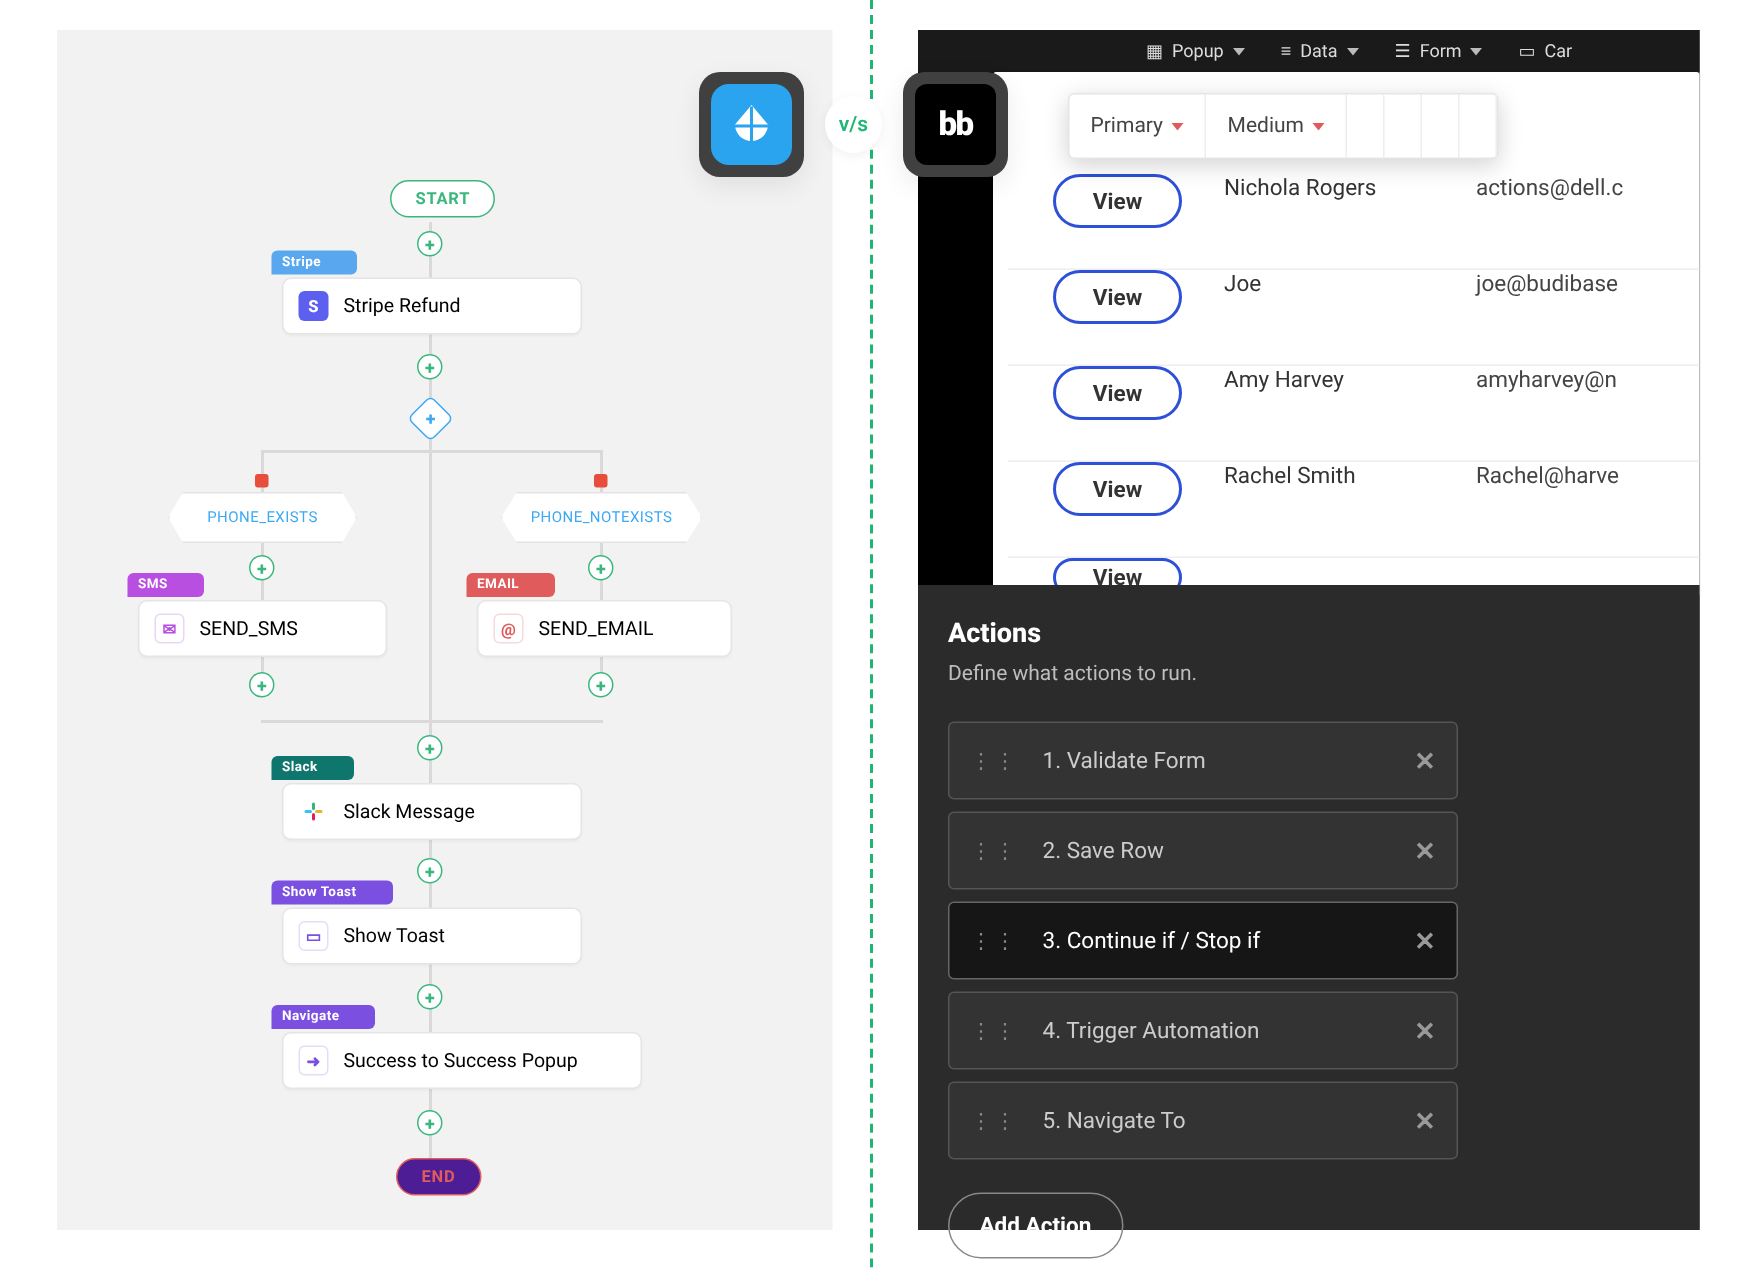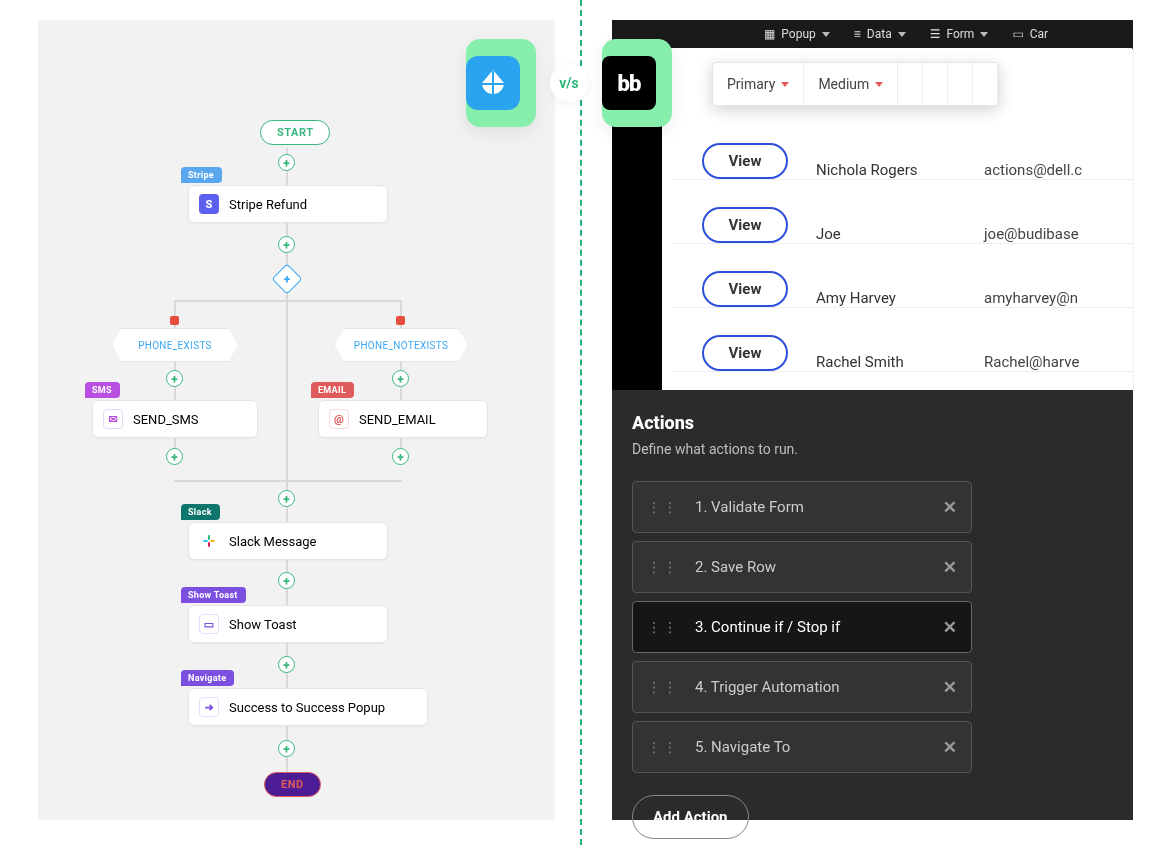--- a/index.html
+++ b/index.html
@@ -5,53 +5,53 @@
   *{box-sizing:border-box;margin:0;padding:0;font-family:-apple-system,BlinkMacSystemFont,"Segoe UI",Roboto,Arial,sans-serif}
   body{width:1161px;height:845px;position:relative;background:#fff;overflow:hidden}
   .left-panel{position:absolute;left:38px;top:20px;width:517px;height:800px;background:#f2f2f2}
   .right-panel{position:absolute;left:612px;top:20px;width:521px;height:800px;background:#000}
 
   
   .divider{position:absolute;left:580px;top:0;width:0;height:845px;border-left:2px dashed #21b573}
 
   
   .logo-bar{position:absolute;left:438px;top:48px;width:262px;height:70px;display:flex;align-items:center;justify-content:center;gap:14px;z-index:20}
-  .logo-wrap{width:70px;height:88px;background:#86efac;border-radius:14px;display:flex;align-items:center;box-shadow:0 6px 18px rgba(0,0,0,.08)}
+  .logo-wrap{width:70px;height:70px;background:#404040;border-radius:14px;display:flex;align-items:center;justify-content:center;box-shadow:0 6px 18px rgba(0,0,0,.08)}
   .vs{font-size:14px;color:#21b573;font-weight:600;background:#fff;width:38px;height:38px;border-radius:50%;display:flex;align-items:center;justify-content:center;box-shadow:0 2px 8px rgba(0,0,0,.06)}
   .logo-a{width:54px;height:54px;border-radius:12px;background:#2aa4ef;display:flex;align-items:center;justify-content:center}
   .logo-b{width:54px;height:54px;border-radius:8px;background:#000;color:#fff;font-weight:900;font-size:22px;letter-spacing:-1px;display:flex;align-items:center;justify-content:center}
 
   
   .flow{position:absolute;left:0;top:0;width:100%;height:100%;}
   .node{position:absolute;background:#fff;border:1px solid #e5e5e5;border-radius:6px;font-size:13px;display:flex;align-items:center;box-shadow:0 1px 2px rgba(0,0,0,.04)}
   .pill{border-radius:999px;padding:5px 16px;font-size:11px;font-weight:700;letter-spacing:.5px;display:inline-flex;justify-content:center}
   .pill.start{border:1.5px solid #3bb77e;color:#3bb77e;background:#fff}
   .pill.end{border:1.5px solid #e05b5b;color:#e05b5b;background:#4c1d95}
-  .tag{position:absolute;top:-19px;left:-8px;font-size:9px;font-weight:700;color:#fff;padding:3px 8px 3px 7px;border-radius:4px 4px 4px 0;letter-spacing:.3px}
+  .tag{position:absolute;top:-19px;left:-8px;font-size:9px;font-weight:700;color:#fff;padding:3px 24px 3px 7px;border-radius:4px 4px 4px 0;letter-spacing:.3px}
   .plus{width:17px;height:17px;border:1.5px solid #3bb77e;border-radius:50%;color:#3bb77e;display:flex;align-items:center;justify-content:center;font-size:12px;font-weight:800;background:#fff;position:absolute}
   .diamond{position:absolute;width:22px;height:22px;background:#fff;border:1.5px solid #3ba9f4;transform:rotate(45deg);border-radius:4px}
   .diamond span{position:absolute;left:50%;top:50%;transform:translate(-50%,-50%) rotate(-45deg);color:#3ba9f4;font-size:12px;font-weight:800}
   .hex{position:absolute;background:#fff;border:1px solid #e3e3e3;height:34px;display:flex;align-items:center;justify-content:center;font-size:10px;font-weight:400;color:#3ba9f4;clip-path:polygon(8% 0,92% 0,100% 50%,92% 100%,8% 100%,0 50%);letter-spacing:.3px}
   .hexdot{position:absolute;width:9px;height:9px;background:#e74c3c;border-radius:2px}
   .conn{position:absolute;background:#d9d9d9}
   .node .ic{width:20px;height:20px;margin-left:10px;margin-right:10px;border-radius:4px;display:flex;align-items:center;justify-content:center;font-size:11px;font-weight:800;color:#fff;flex:none}
 
   
   .bb-topbar{position:absolute;top:0;left:0;width:100%;height:28px;background:#1a1a1a;display:flex;align-items:center}
   .bb-tab{color:#ddd;font-size:12px;display:flex;align-items:center;gap:6px;padding:0 12px}
   .chev-d{width:0;height:0;border-left:4px solid transparent;border-right:4px solid transparent;border-top:5px solid #bbb}
 
   .bb-card{position:absolute;left:50px;top:28px;width:471px;height:350px;background:#fff;border-radius:2px;box-shadow:0 0 0 1px rgba(0,0,0,.05)}
   .bb-toolbar{position:absolute;left:100px;top:42px;height:44px;background:#fff;border:1px solid #e5e5e5;border-radius:4px;display:flex;align-items:center;box-shadow:0 4px 16px rgba(0,0,0,.18);z-index:3}
   .tb-btn{display:flex;align-items:center;gap:6px;padding:0 14px;font-size:14px;color:#444;height:100%;border-right:1px solid #eee;cursor:pointer}
   .tb-btn:last-child{border-right:none}
   .tb-ic{width:16px;height:16px;display:flex;align-items:center;justify-content:center;color:#777;border-right:1px solid #eee;padding:0 12px;height:100%;cursor:pointer}
 
   .bb-table{position:absolute;left:60px;top:96px;width:461px}
-  .bb-row{height:64px;display:flex;align-items:flex-end;border-bottom:1px solid #eee}
+  .bb-row{height:64px;display:flex;align-items:flex-start;border-bottom:1px solid #eee}
   .view-btn{width:86px;height:36px;border:2px solid #2e4fd8;border-radius:20px;margin-left:30px;display:flex;align-items:center;justify-content:center;font-weight:700;font-size:15px;color:#333;cursor:pointer}
   .cell{font-size:15px;color:#333;padding-left:28px;width:168px;overflow:hidden;white-space:nowrap}
   .cell.em{color:#444}
 
   .bb-actions{position:absolute;left:0;top:370px;width:100%;height:430px;background:#2b2b2b;padding:22px 20px}
   .bb-actions h3{color:#fff;font-size:18px;font-weight:800;margin-bottom:8px}
   .bb-actions p{color:#bdbdbd;font-size:14px;margin-bottom:24px}
   .ac-item{height:52px;border:1px solid #555;background:#333;border-radius:4px;display:flex;align-items:center;color:#ccc;font-size:15px;margin-bottom:8px;padding:0 14px;cursor:pointer;width:340px}
   .ac-item.dark{background:#161616;border-color:#666;color:#fff}
   .ac-drag{font-size:14px;color:#888;margin-right:16px;letter-spacing:2px}

